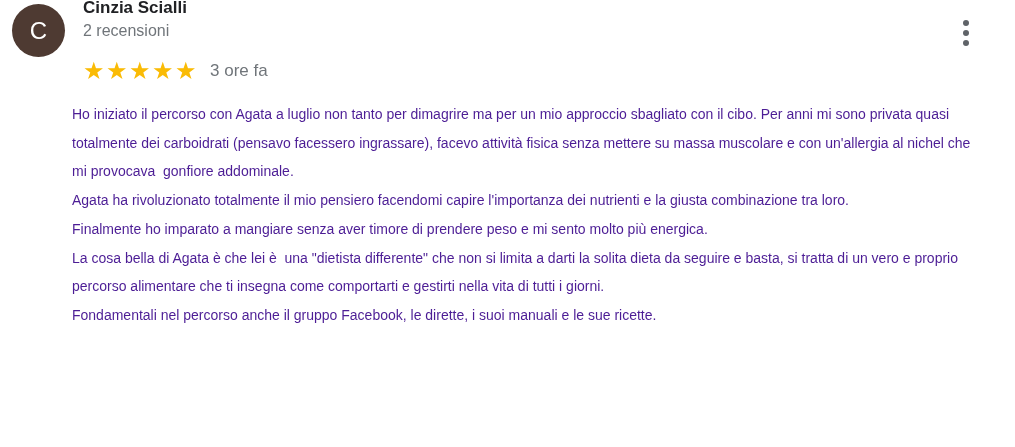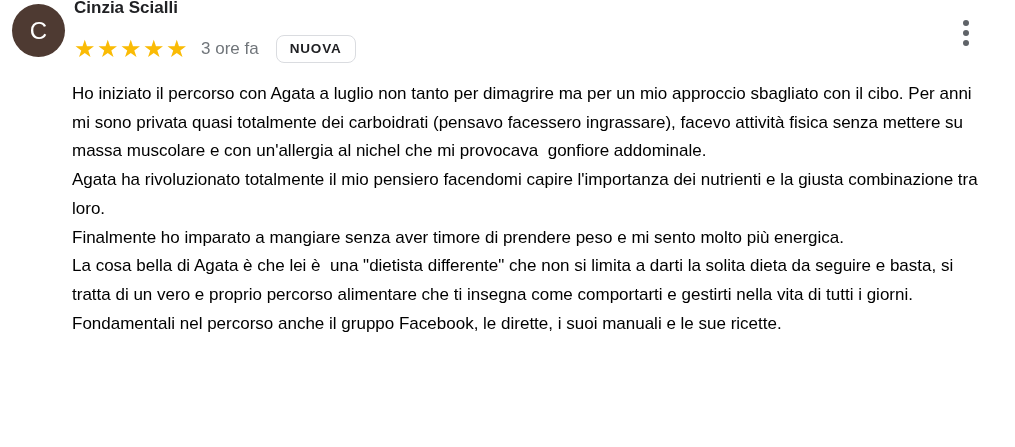--- a/index.html
+++ b/index.html
@@ -29,21 +29,21 @@
     background: #4e3a32;
     color: #ffffff;
     font-size: 24px;
     line-height: 53px;
     text-align: center;
     flex: 0 0 53px;
     cursor: pointer;
     user-select: none;
   }
   .header-col {
-    margin-left: 9px;
+    margin-left: 18px;
     min-width: 0;
   }
   .author-name {
     font-size: 17px;
     font-weight: 700;
     color: #202124;
     line-height: 19px;
     margin-top: -6px;
     cursor: pointer;
   }
@@ -97,39 +97,39 @@
   }
   .kebab-menu .dot {
     width: 6px;
     height: 6px;
     border-radius: 50%;
     background: #5f6368;
   }
   .review-body {
     margin: 17px 0 0 72px;
     width: 916px;
-    font-size: 17px;
+    font-size: 14px;
     line-height: 28.7px;
-    color: #000000;
+    color: #4c1d95;
     white-space: pre-wrap;
   }
 </style>
 </head>
 <body>
 
 <div class="review-card">
 
   <div class="review-header">
     <div class="avatar">C</div>
     <div class="header-col">
       <div class="author-name">Cinzia Scialli</div>
+      <div class="review-count">2 recensioni</div>
       <div class="rating-row">
         <span class="stars">★★★★★</span>
         <span class="time-ago">3 ore fa</span>
-        <span class="new-badge">NUOVA</span>
       </div>
     </div>
   </div>
 
   <div class="kebab-menu">
     <span class="dot"></span>
     <span class="dot"></span>
     <span class="dot"></span>
   </div>
 

